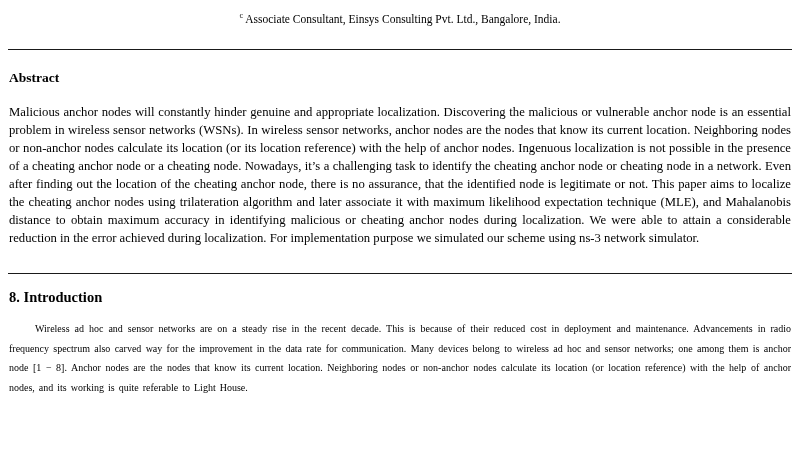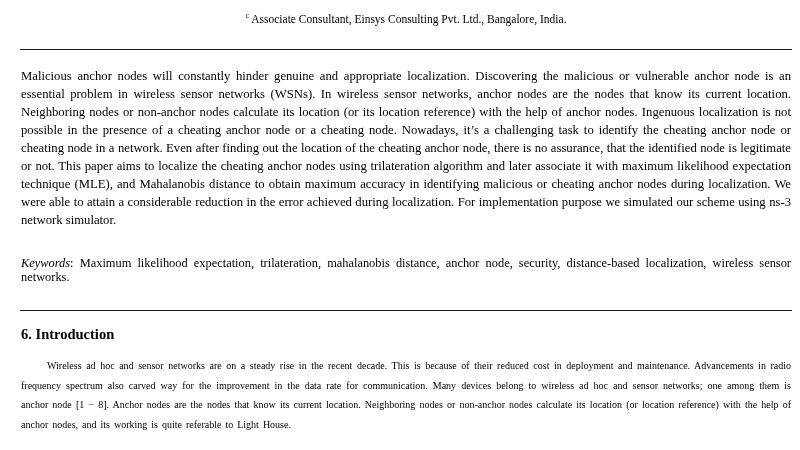--- a/index.html
+++ b/index.html
@@ -11,21 +11,21 @@
     height: 450px;
     background: #ffffff;
     overflow: hidden;
     color: #000000;
     font-family: "Liberation Serif", "DejaVu Serif", serif;
   }
   .page {
     box-sizing: border-box;
     width: 800px;
     height: 450px;
-    padding: 6px 9px 0 21px;
+    padding: 6px 9px 0 9px;
   }
   .affiliation {
     text-align: center;
     font-size: 11.5px;
     line-height: 14px;
     margin-top: 3px;
   }
   .affiliation sup {
     font-size: 8px;
   }
@@ -73,24 +73,24 @@
 </style>
 </head>
 <body>
 
 <div class="page">
 
   <div class="affiliation"><sup>c</sup><span> Associate Consultant, Einsys Consulting Pvt. Ltd., Bangalore, India.</span></div>
 
   <hr class="rule rule-top">
 
+  <div class="abstract-heading">Abstract</div>
 
   <p class="abstract-body">Malicious anchor nodes will constantly hinder genuine and appropriate localization. Discovering the malicious or vulnerable anchor node is an essential problem in wireless sensor networks (WSNs). In wireless sensor networks, anchor nodes are the nodes that know its current location. Neighboring nodes or non-anchor nodes calculate its location (or its location reference) with the help of anchor nodes. Ingenuous localization is not possible in the presence of a cheating anchor node or a cheating node. Nowadays, it’s a challenging task to identify the cheating anchor node or cheating node in a network. Even after finding out the location of the cheating anchor node, there is no assurance, that the identified node is legitimate or not. This paper aims to localize the cheating anchor nodes using trilateration algorithm and later associate it with maximum likelihood expectation technique (MLE), and Mahalanobis distance to obtain maximum accuracy in identifying malicious or cheating anchor nodes during localization. We were able to attain a considerable reduction in the error achieved during localization. For implementation purpose we simulated our scheme using ns-3 network simulator.</p>
 
-  <p class="keywords"><span class="kw-label">Keywords</span><span>: Maximum likelihood expectation, trilateration, mahalanobis distance,  anchor node, security, distance-based localization, wireless sensor networks.</span></p>
 
   <hr class="rule rule-mid">
 
-  <div class="section-heading">6. Introduction</div>
+  <div class="section-heading">8. Introduction</div>
 
   <p class="intro-para">Wireless ad hoc and sensor networks are on a steady rise in the recent decade. This is because of their reduced cost in deployment and maintenance. Advancements in radio frequency spectrum also carved way for the improvement in the data rate for communication. Many devices belong to wireless ad hoc and sensor networks; one among them is anchor node [1 − 8]. Anchor nodes are the nodes that know its current location. Neighboring nodes or non-anchor nodes calculate its location (or location reference) with the help of anchor nodes, and its working is quite referable to Light House.</p>
 
 </div>
 
 </body></html>

